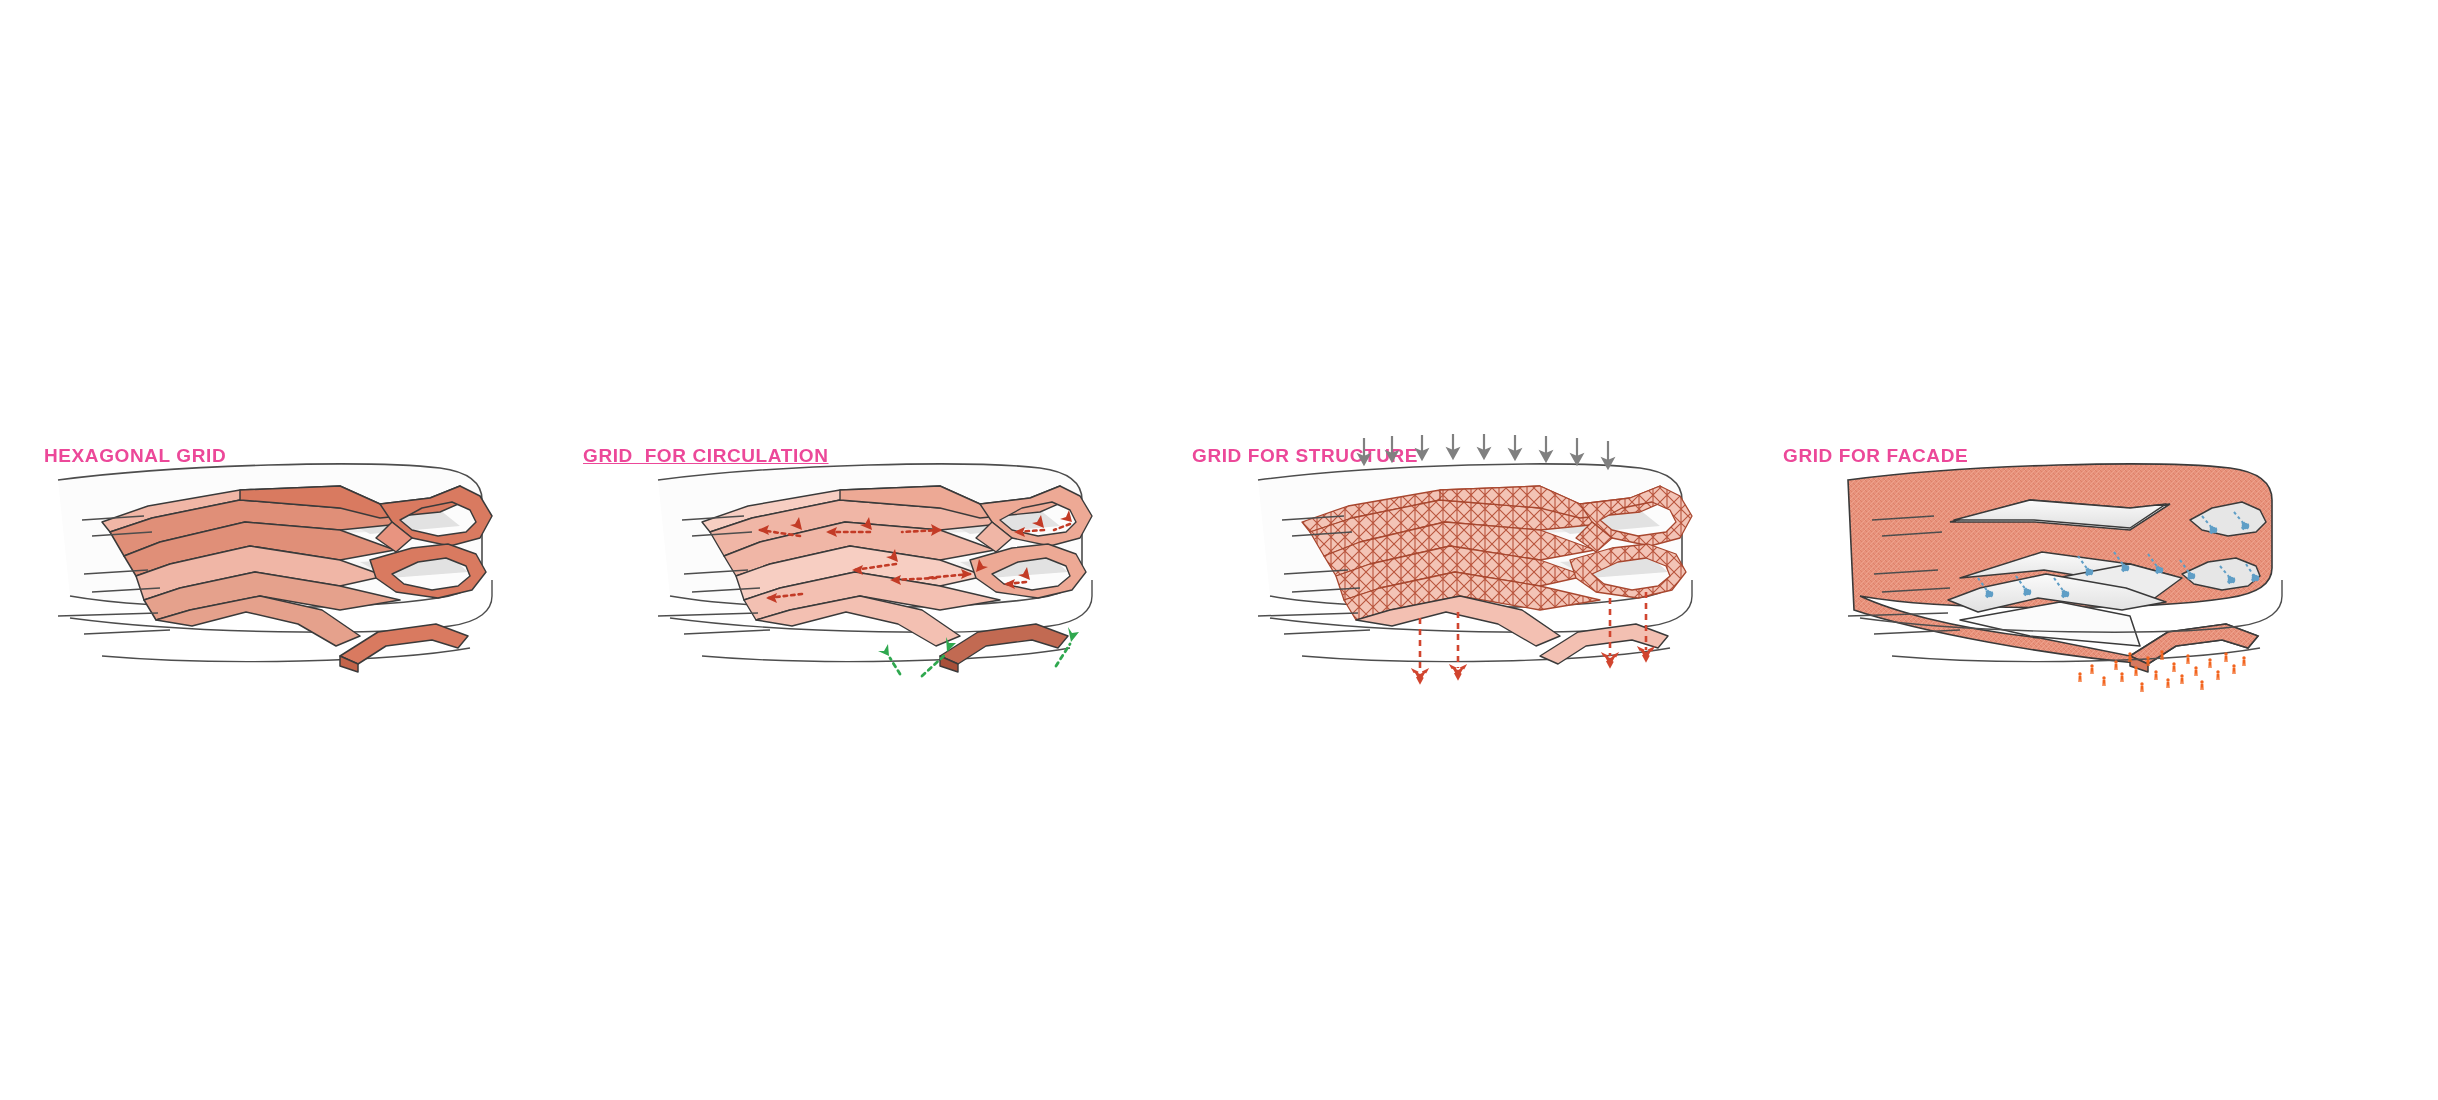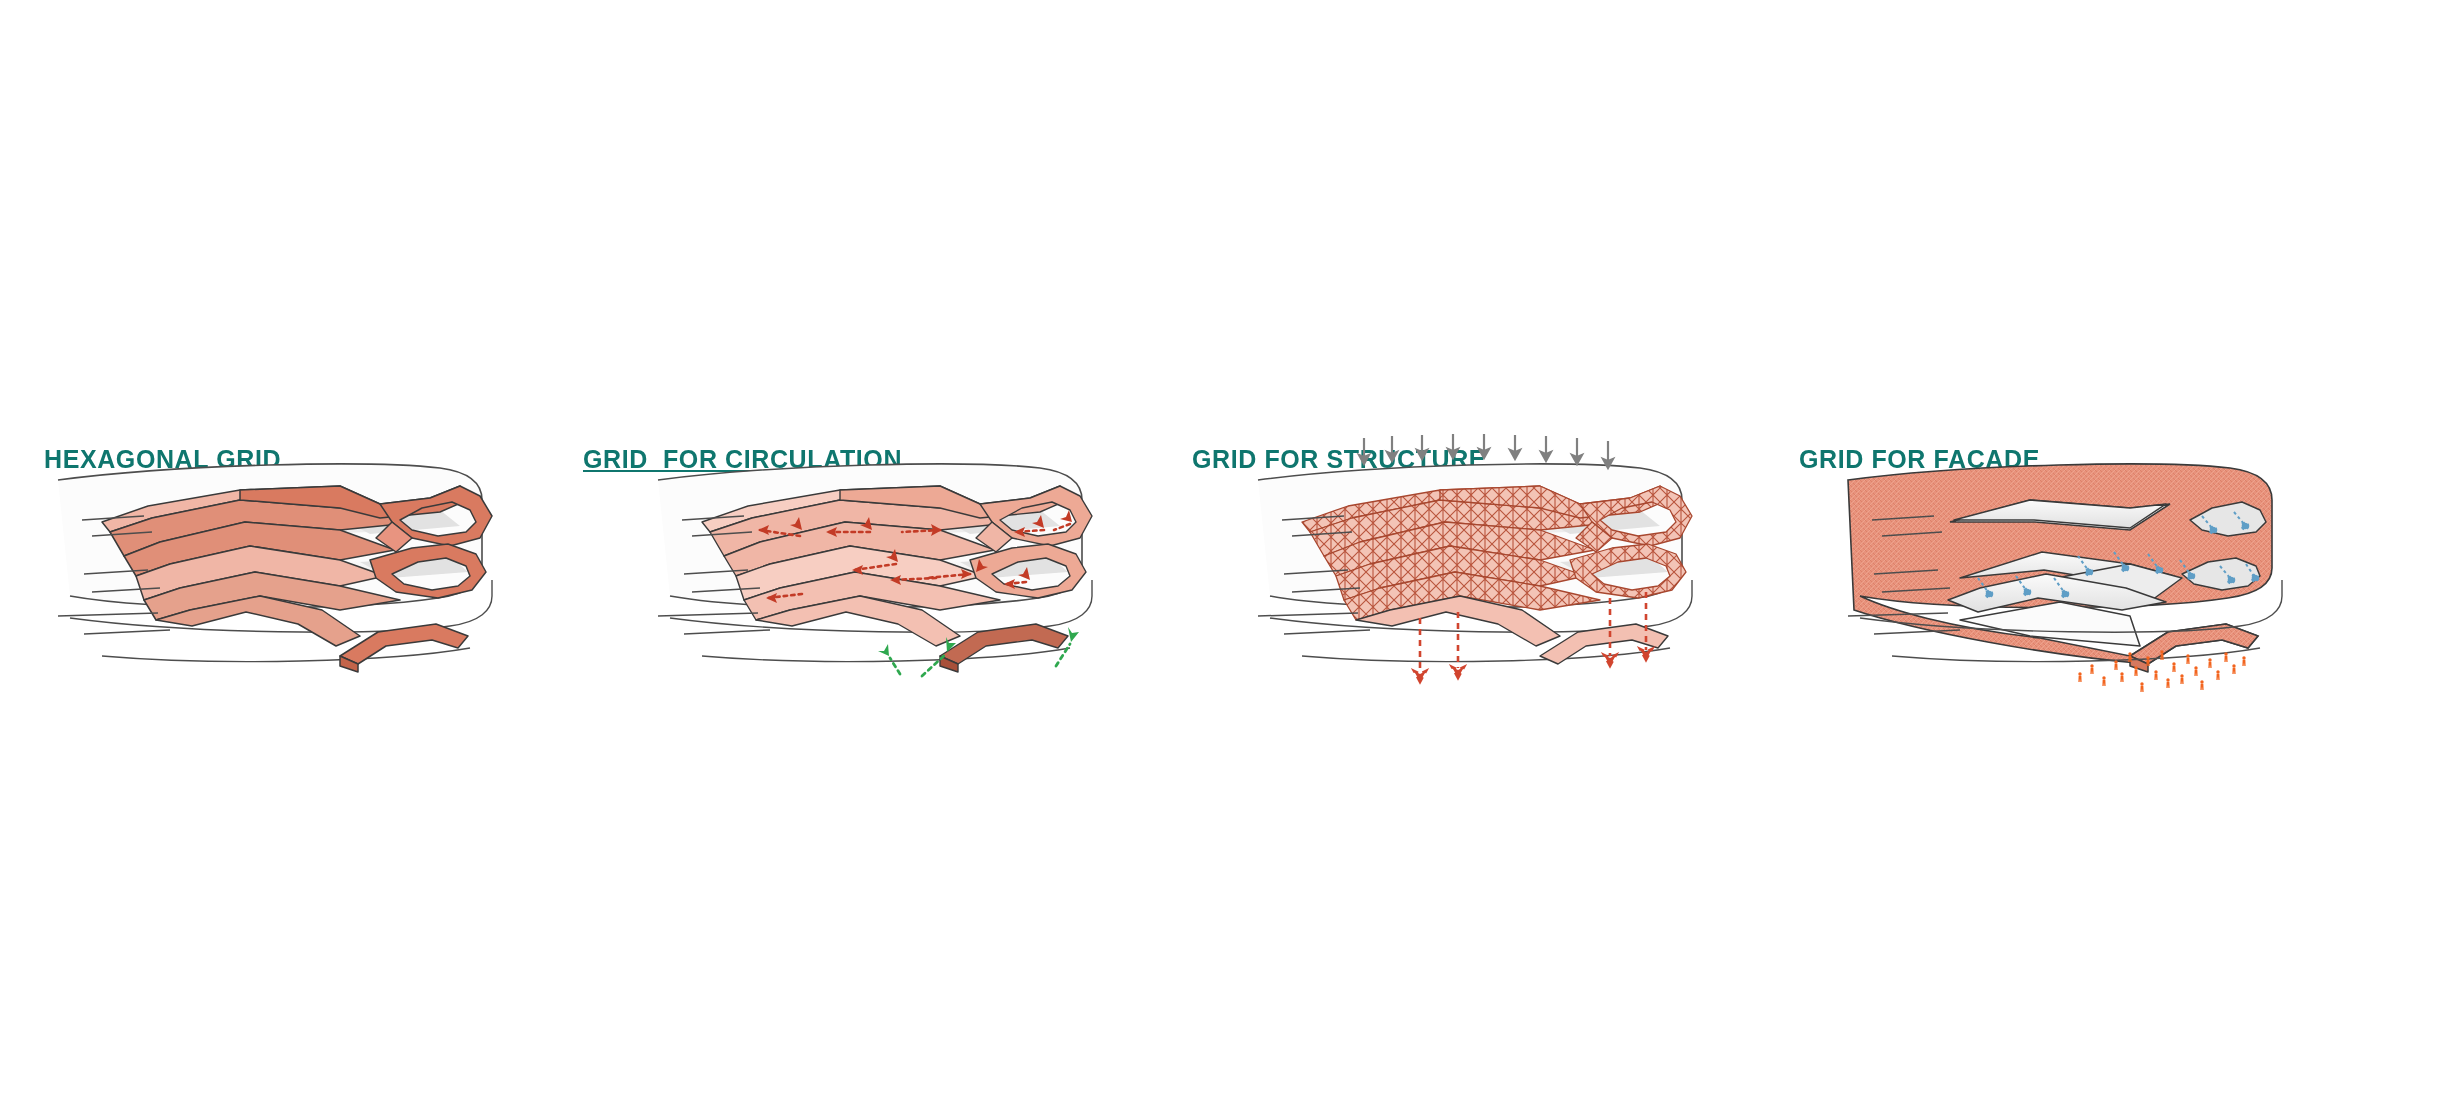--- a/index.html
+++ b/index.html
@@ -3,24 +3,24 @@
 <meta charset="utf-8">
 <style>
   html,body{margin:0;padding:0;background:#ffffff;}
   body{width:2438px;height:1100px;overflow:hidden;font-family:"Liberation Sans",sans-serif;}
   #stage{position:relative;width:2438px;height:1100px;background:#fff;}
   .panel{position:absolute;top:0;height:1100px;}
   .panel-title{
     position:absolute;
     font-family:"Liberation Sans",sans-serif;
     font-weight:bold;
-    font-size:25px;
+    font-size:19px;
     letter-spacing:0.6px;
     white-space:pre;
-    color:#0f766e;
+    color:#ec4899;
     top:445px;
   }
   .diagram{position:absolute;top:460px;left:0;}
   svg{display:block;overflow:visible;}
 </style>
 </head>
 <body>
 
 <div id="stage">
 
@@ -323,21 +323,21 @@
           <g>
               <line x1="406" y1="132" x2="406" y2="190"></line>
               <path d="M406,200 l-6,-11 6,3 6,-3 z"></path>
             </g>
         </g>
       </svg>
     </div>
   </div>
 
   <div class="panel" style="left:1790px;width:648px;">
-    <div class="panel-title" style="left:-7px;margin-left:16px;">GRID FOR FACADE</div>
+    <div class="panel-title" style="left:-7px;">GRID FOR FACADE</div>
 
     <div class="diagram" style="left:40px;">
       <svg width="610" height="260" viewBox="0 0 610 260">
         <defs>
           <linearGradient id="p4fade" x1="0" y1="0" x2="1" y2="0">
             <stop offset="0" stop-color="#ffffff" stop-opacity="1"></stop>
             <stop offset="0.26" stop-color="#ffffff" stop-opacity="0"></stop>
           </linearGradient>
           <linearGradient id="slabg4" x1="0" y1="0" x2="0" y2="1">
             <stop offset="0" stop-color="#fbfbfb"></stop>

